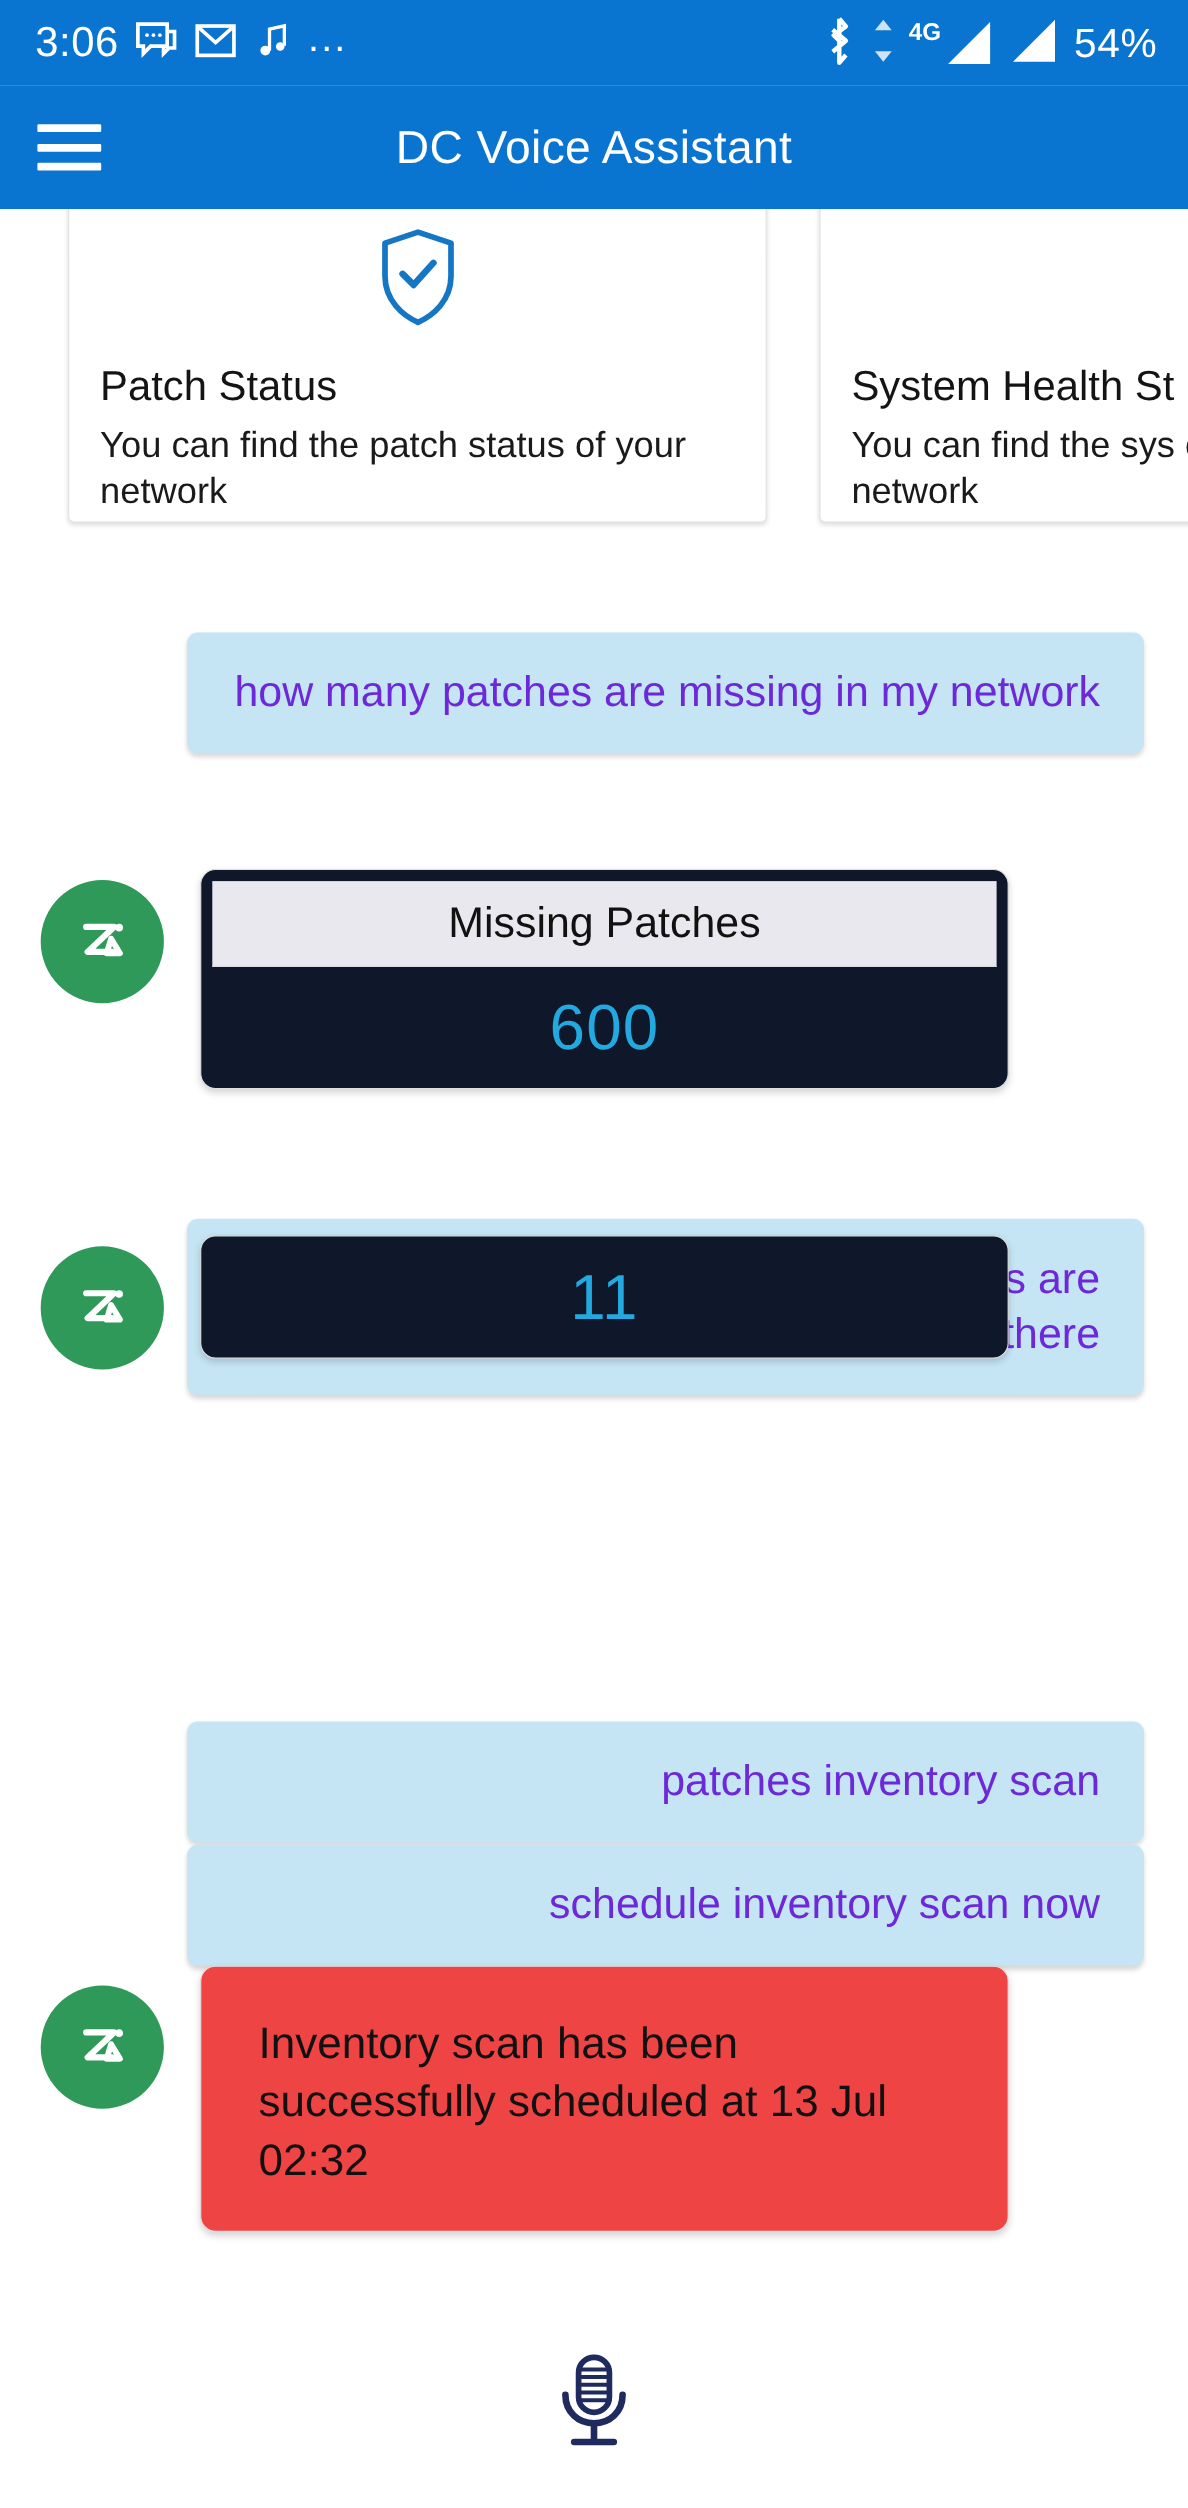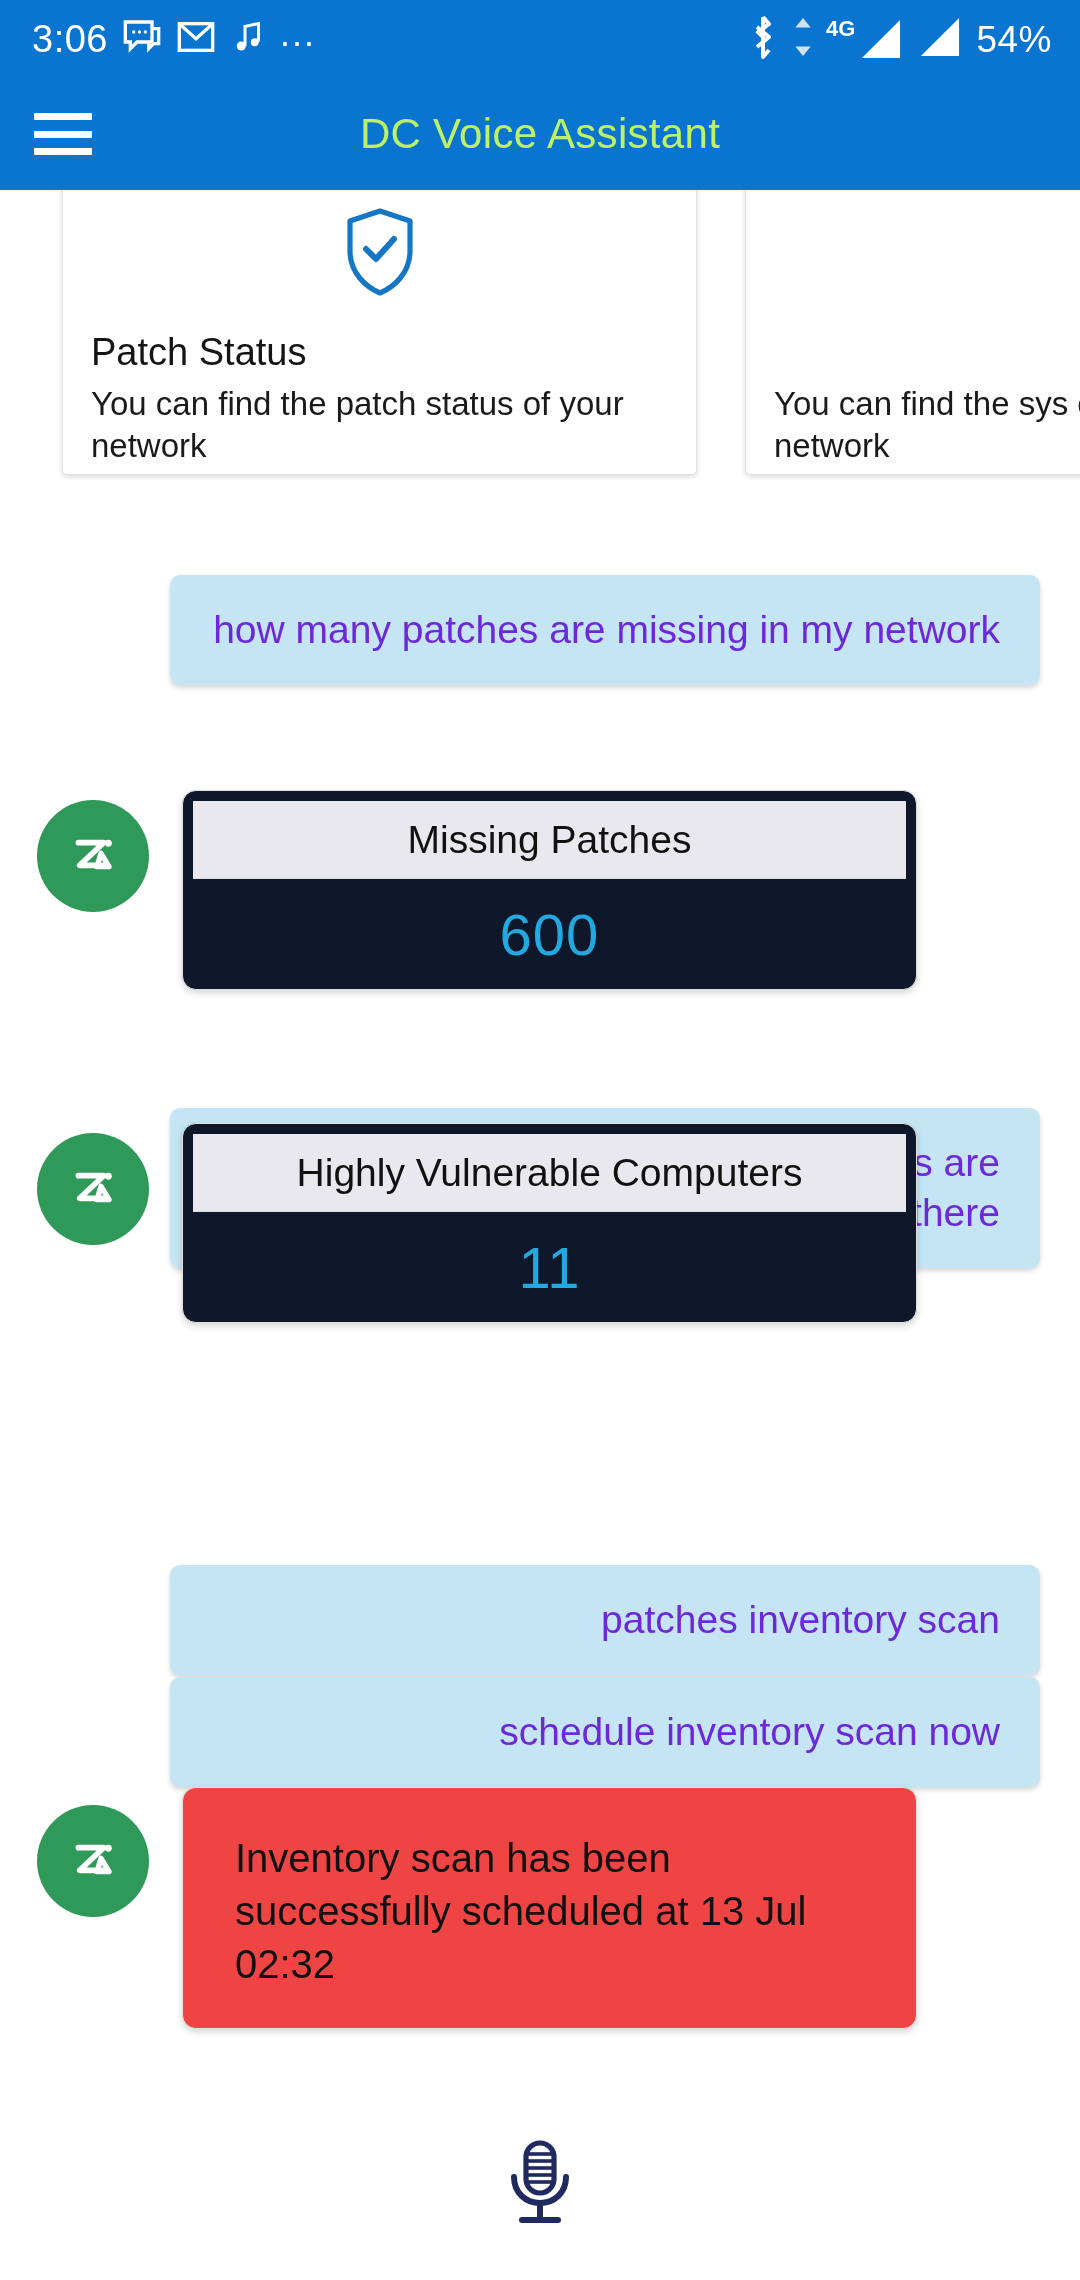--- a/index.html
+++ b/index.html
@@ -86,21 +86,21 @@
     display: block;
     width: 100%;
     height: 7px;
     background: #ffffff;
     border-radius: 1px;
   }
   .app-title {
     position: absolute;
     left: 0; right: 0;
     text-align: center;
-    color: #bef264;
+    color: #ffffff;
     font-size: 42px;
     letter-spacing: 0.3px;
     pointer-events: none;
   }
 
   
   .cards-strip {
     position: absolute;
     top: 190px; left: 0;
     width: 1080px;
@@ -336,20 +336,21 @@
             <path d="M19 2L34 7v15c0 11-8 18-15 21-7-3-15-10-15-21V7z" fill="none" stroke="#1576c4" stroke-width="2.6" stroke-linejoin="round"></path>
             <path d="M12 21l5 5 9-10" fill="none" stroke="#1576c4" stroke-width="3" stroke-linecap="round" stroke-linejoin="round"></path>
           </svg>
         </span>
         <div class="sug-title">Patch Status</div>
         <div class="sug-desc">You can find the patch status of your network</div>
       </div>
 
       <div class="sug-card second">
 
+        <div class="sug-title">System Health St</div>
         <div class="sug-desc">You can find the sys of your network</div>
       </div>
 
     </div>
   </div>
 
   <div class="chat">
 
     <div class="row" style="height:0">
       <div class="user-bubble" style="top:70px">how many patches are missing in my network</div>
@@ -375,21 +376,20 @@
 
     <div class="row" style="height:0">
       <div class="avatar" style="top:628px">
         <svg width="64" height="64" viewBox="0 0 48 48">
           <path d="M13 14h19l-18 17h17" fill="none" stroke="#ffffff" stroke-width="4.2" stroke-linecap="round" stroke-linejoin="round"></path>
           <path d="M30 22l6 10h-9z" fill="none" stroke="#ffffff" stroke-width="4" stroke-linejoin="round"></path>
           <circle cx="35.5" cy="14.5" r="2.6" fill="#ffffff"></circle>
         </svg>
       </div>
       <div class="bot-card" style="top:618px">
-        <div class="bot-card-header">Highly Vulnerable Computers</div>
         <div class="bot-card-value">11</div>
       </div>
     </div>
 
     <div class="row" style="height:0">
       <div class="user-bubble" style="top:1060px">patches inventory scan</div>
     </div>
 
     <div class="row" style="height:0">
       <div class="user-bubble" style="top:1172px">schedule inventory scan now</div>

